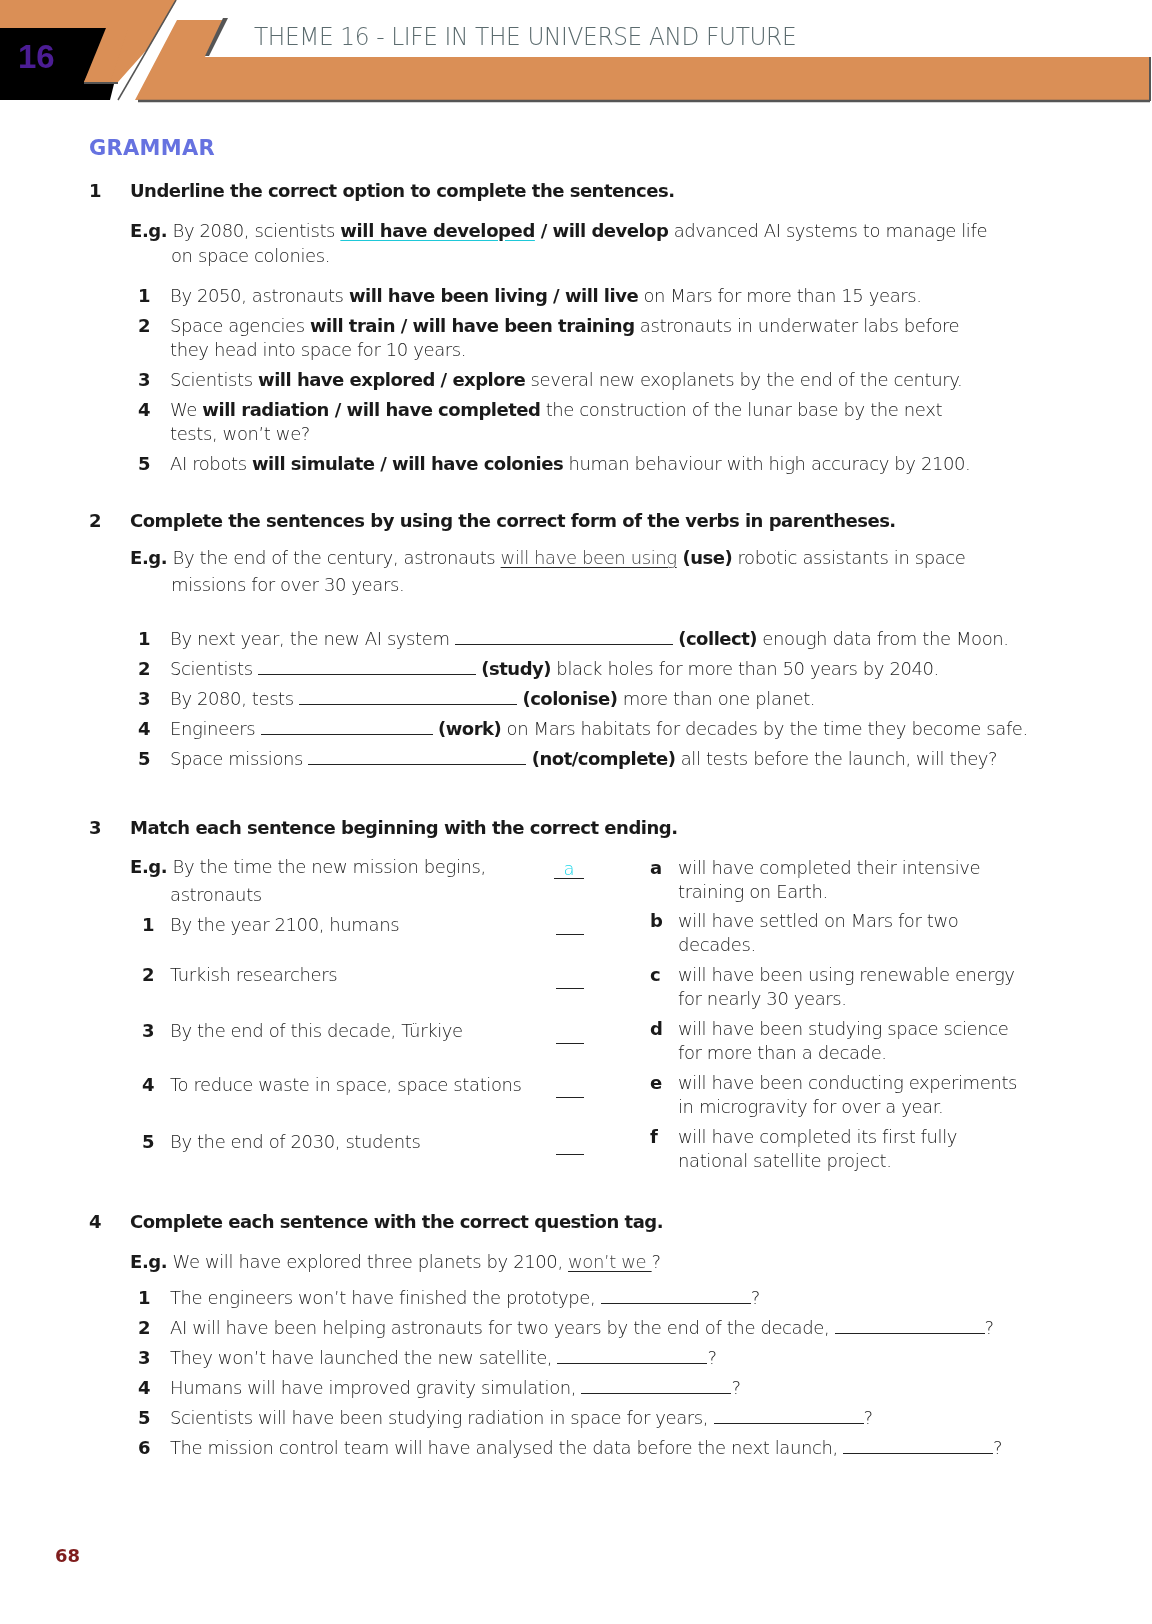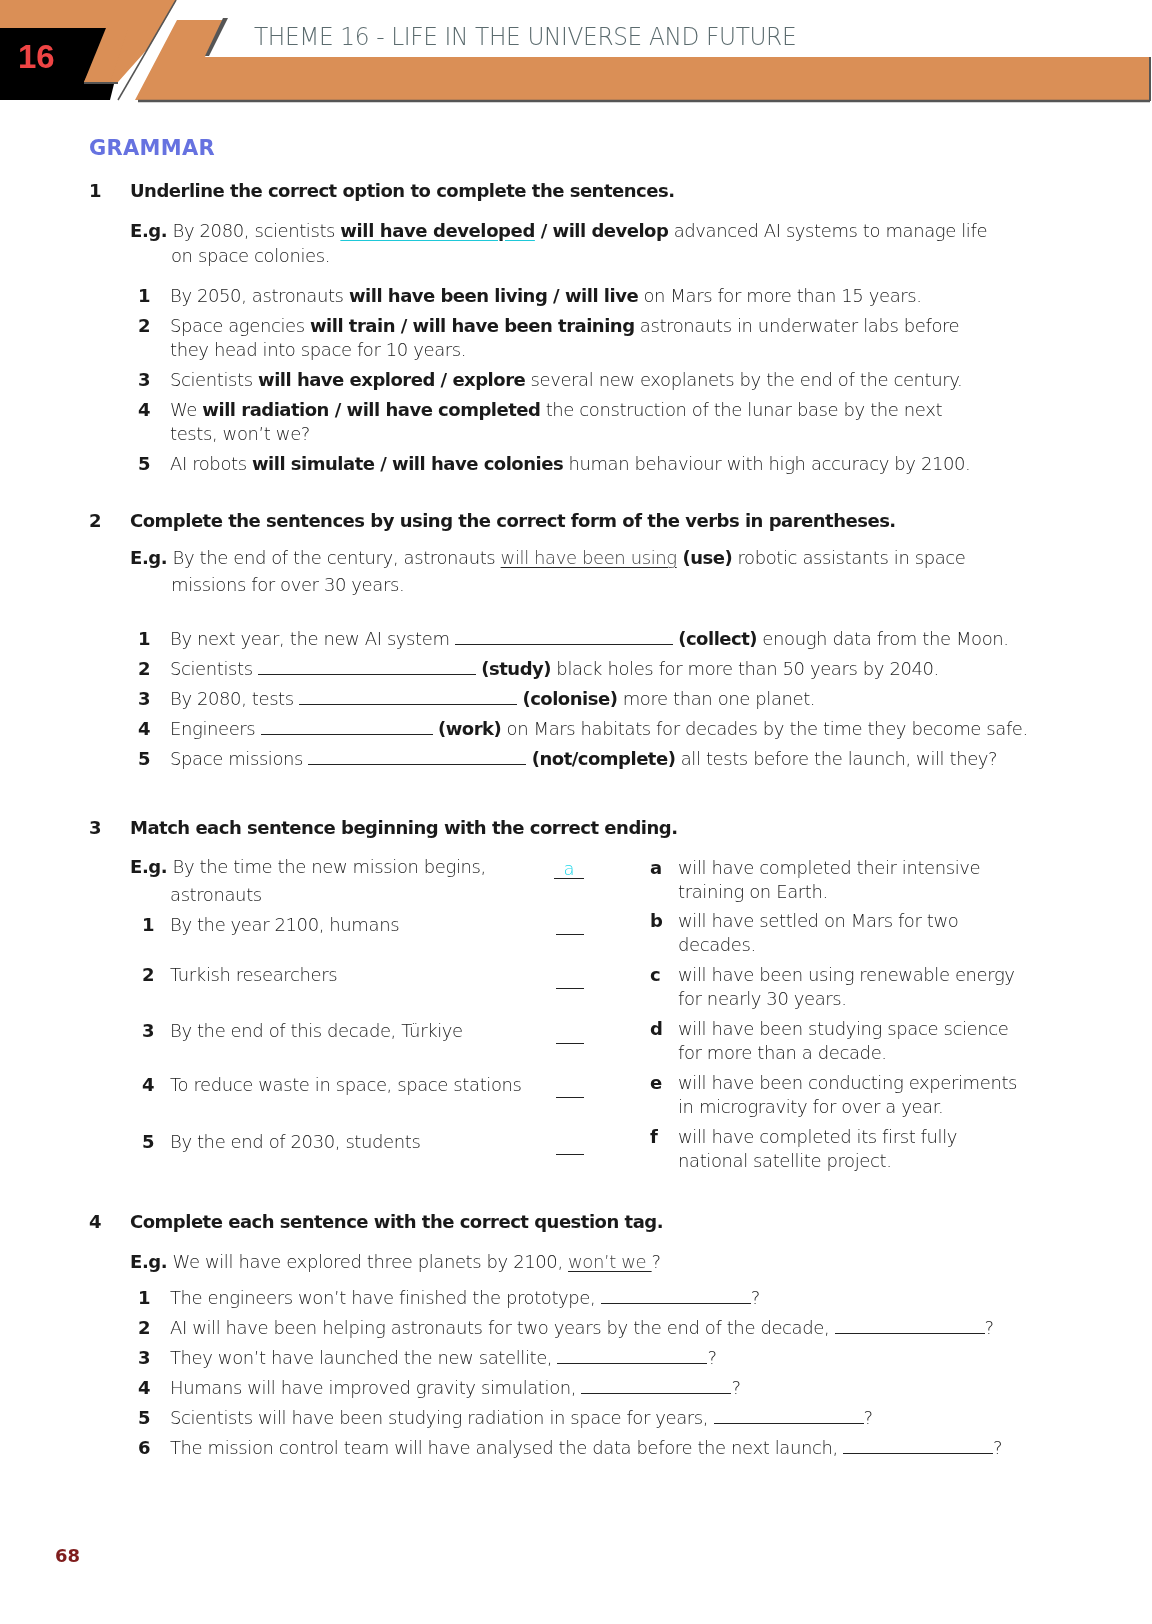--- a/index.html
+++ b/index.html
@@ -2,21 +2,21 @@
 <html><head>
 <meta charset="utf-8">
 <style>
   * { box-sizing: border-box; margin: 0; padding: 0; }
   html, body { width: 1152px; height: 1624px; background: #ffffff; }
   body { position: relative; overflow: hidden; font-family: "DejaVu Sans", sans-serif; color: #1a1a1a; }
 
   
   .hdr { position: absolute; left: 0; top: 0; width: 1152px; height: 106px; }
   .hdr svg { position: absolute; left: 0; top: 0; }
-  .unit-num { position: absolute; left: 18px; top: 38px; width: 60px; font-family: "Liberation Sans", sans-serif; font-weight: 700; font-size: 33px; color: #ef4444; }
+  .unit-num { position: absolute; left: 18px; top: 38px; width: 60px; font-family: "Liberation Sans", sans-serif; font-weight: 700; font-size: 33px; color: #4c1d95; }
   .theme-title { position: absolute; left: 254px; top: 22px; font-family: "DejaVu Sans", sans-serif; font-size: 25px; font-weight: 300; color: #5b6b6e; letter-spacing: -0.4px; white-space: nowrap; transform: scaleX(0.93); transform-origin: left center; }
 
   
   .sec-title { position: absolute; left: 89px; top: 136px; font-family: "DejaVu Sans", sans-serif; font-weight: 700; font-size: 21px; color: #6672e0; letter-spacing: 0.3px; }
 
   .q { position: absolute; left: 89px; font-size: 18px; font-weight: 700; white-space: nowrap; }
   .q .qn { display: inline-block; width: 41px; }
   .q .qt { letter-spacing: -0.5px; }
 
   .line { position: absolute; font-size: 18px; font-weight: 300; white-space: nowrap; letter-spacing: -0.4px; }

